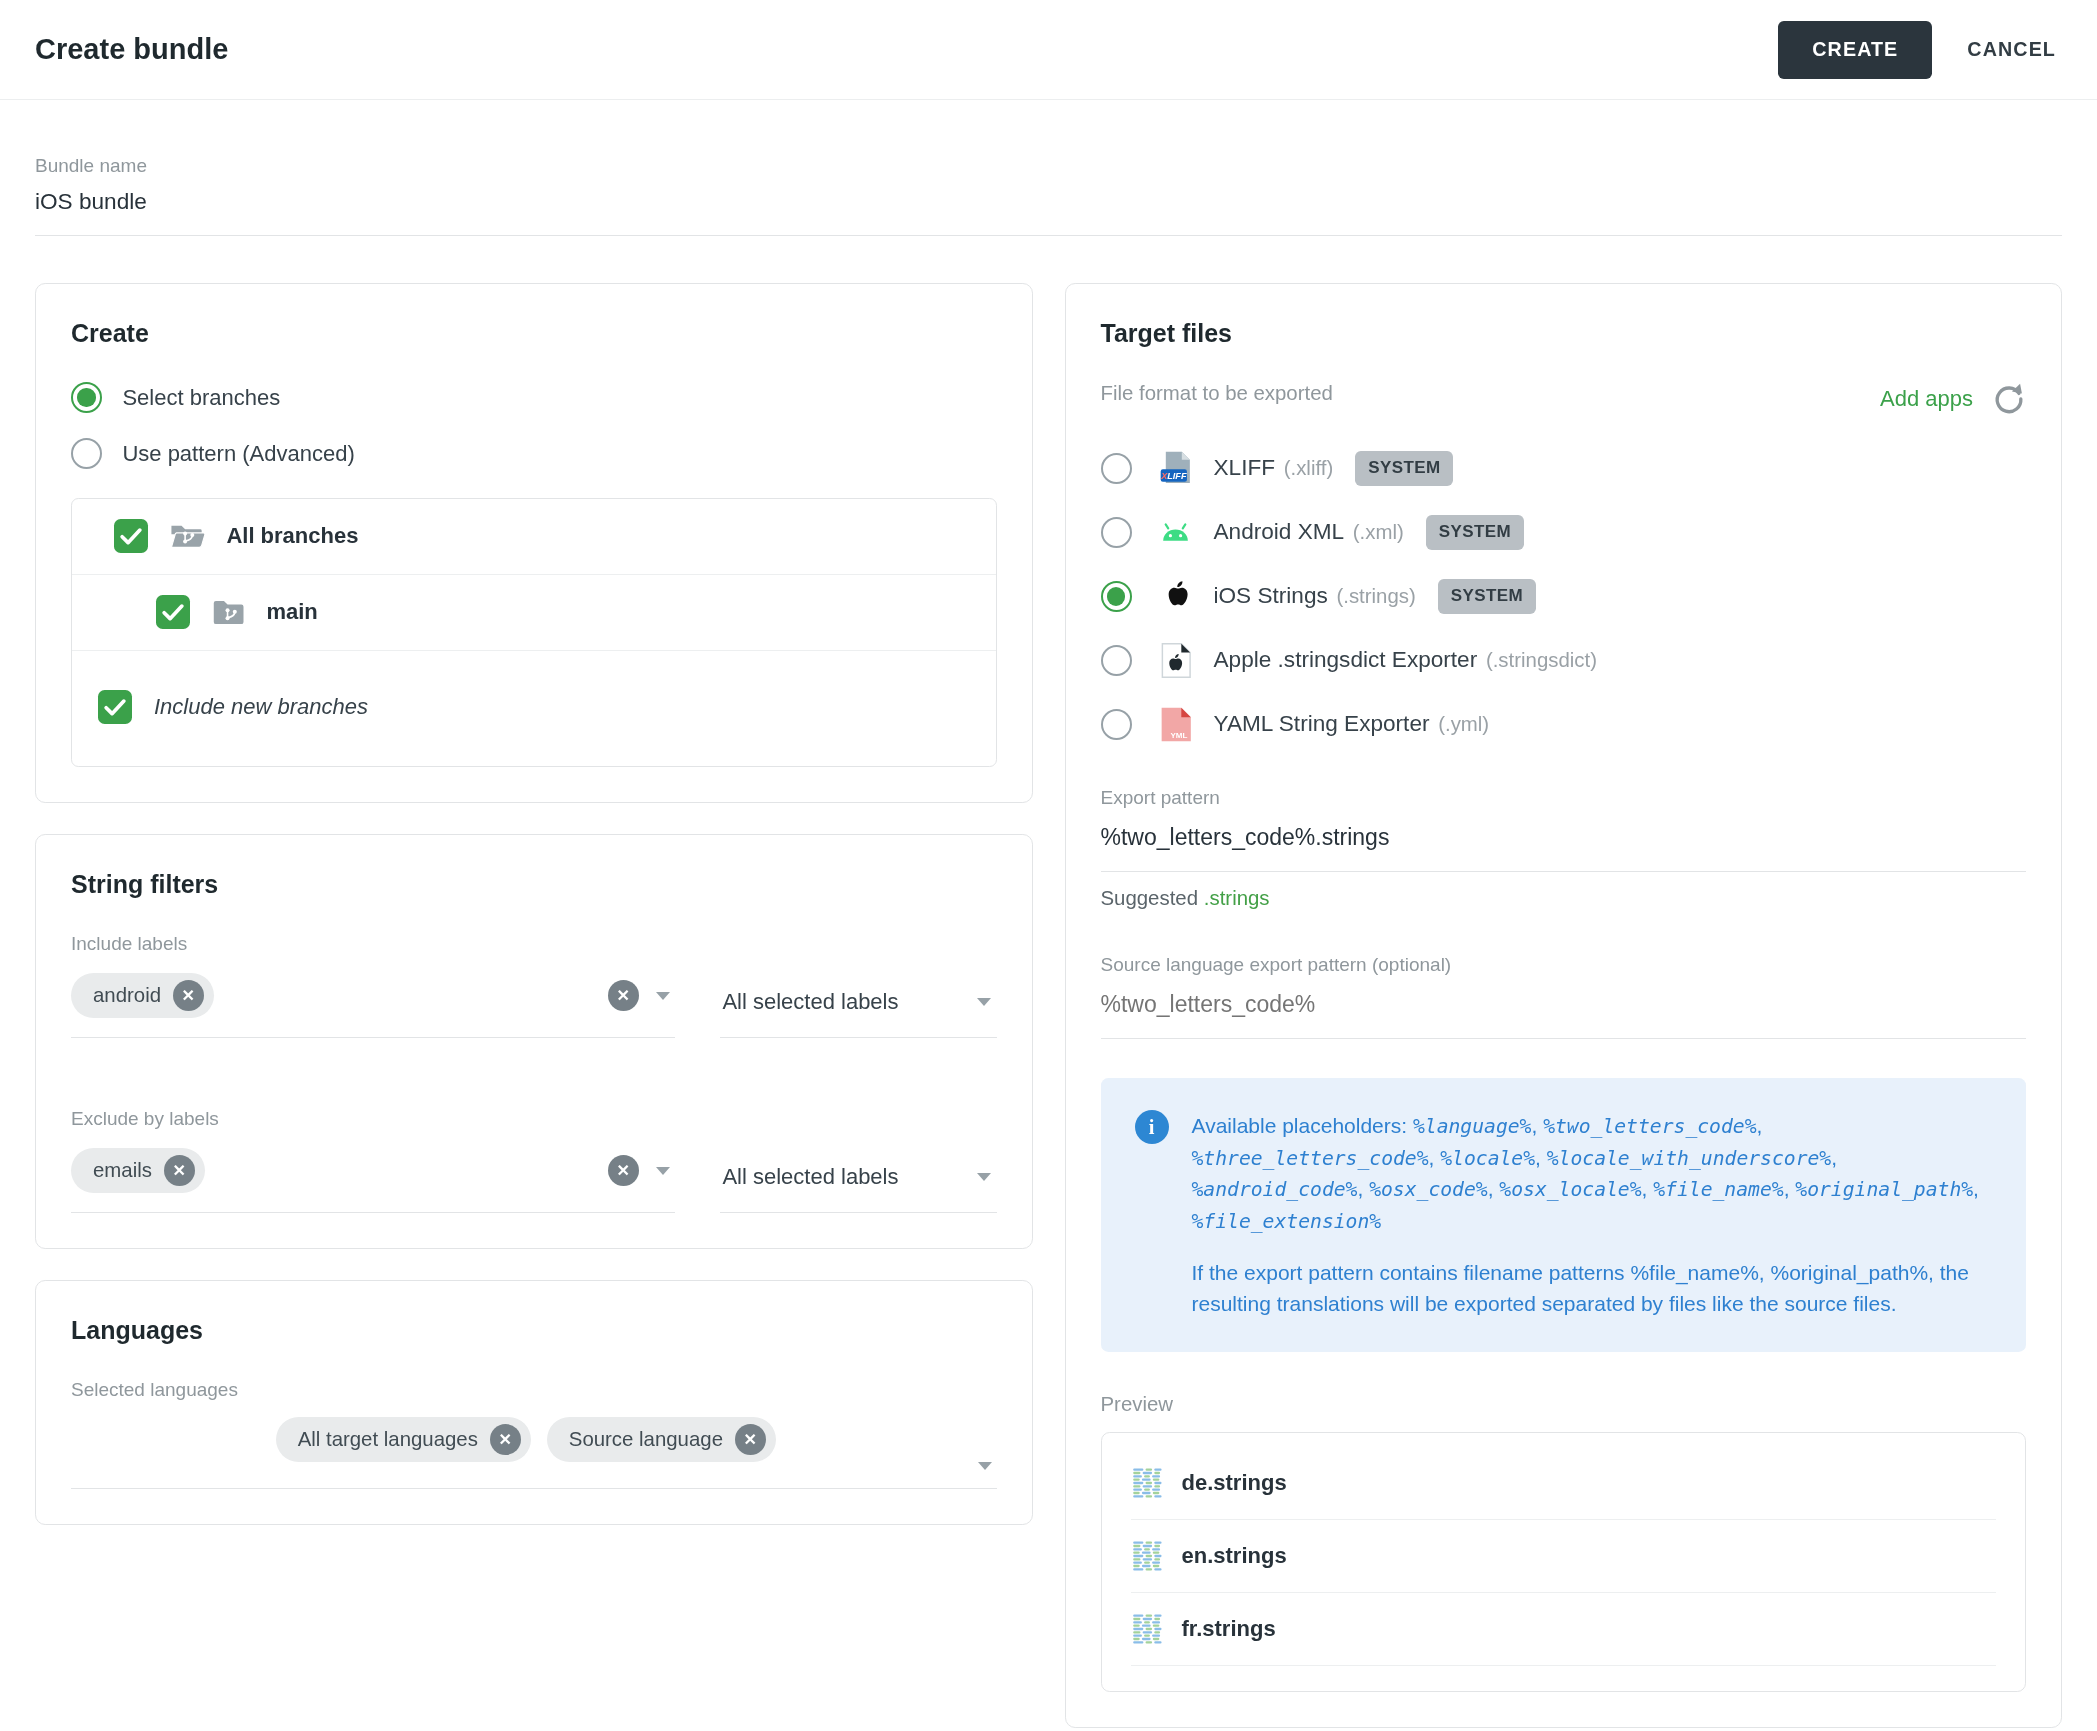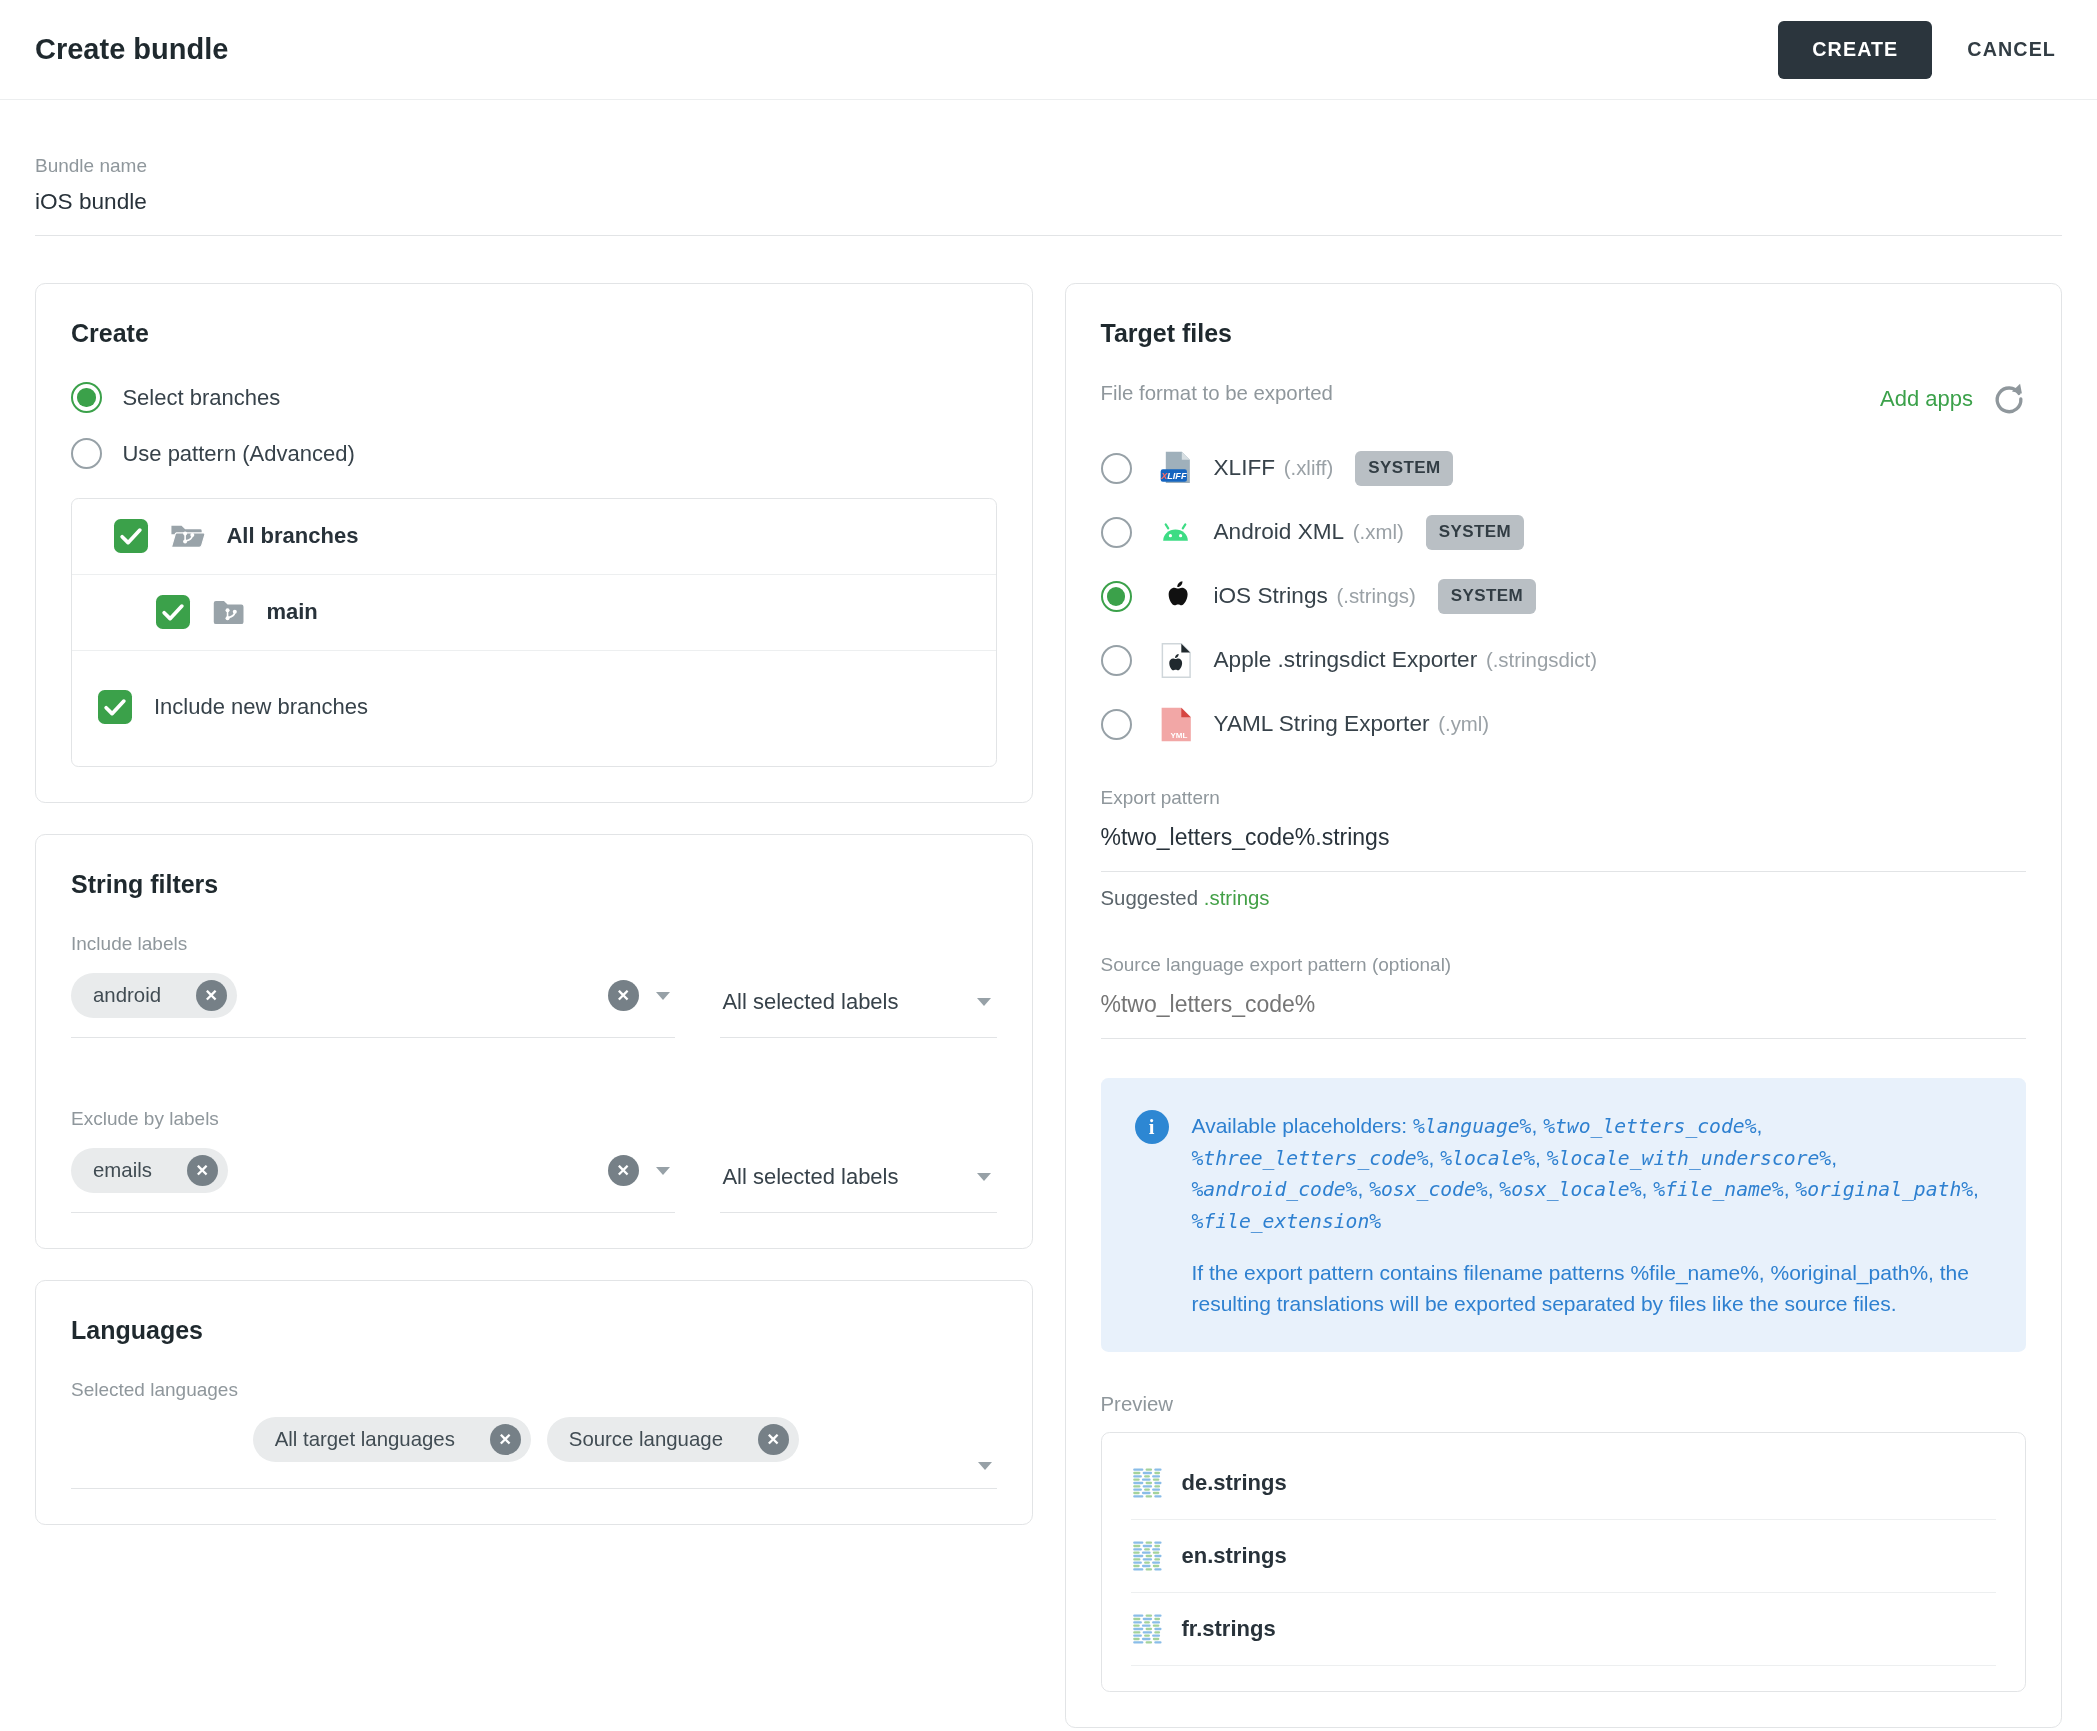--- a/index.html
+++ b/index.html
@@ -33,28 +33,28 @@
   .radio.sel{border-color:var(--green);}
   .radio.sel::after{content:""; position:absolute; inset:4.4px; border-radius:50%; background:var(--green);}
   .radio-row .lbl{font-size:22px; color:var(--body); margin-left:20.4px;}
   
   .branch-box{border:1.5px solid var(--border); border-radius:7.3px; margin-top:29px;}
   .branch-row{display:flex; align-items:center; padding:20.4px 0 20.4px 42px; border-bottom:1.5px solid var(--divider);}
   .branch-row.indent{padding-left:84px;}
   .branch-row .bname{font-size:22px; font-weight:bold; color:var(--dark); margin-left:20.4px;}
   .cbx{width:34px; height:34px; border-radius:6.6px; background:var(--green); display:flex; align-items:center; justify-content:center; flex:none; cursor:pointer;}
   .folder{margin-left:22px; flex:none; display:flex;}
-  .inb-row{display:flex; align-items:center; padding:39px 0 42px 26px;}
+  .inb-row{display:flex; align-items:center; padding:39px 0 42px 26px;font-style:italic;}
   .inb-row .lbl{font-size:22px; margin-left:22px; color:var(--body);}
   
   .sf-group{margin-top:32px; display:flex; align-items:flex-end;}
   .sf-left{flex:1;}
   .sf-label{font-size:19px; color:var(--gray); margin-bottom:16px;}
   .chips-line{display:flex; align-items:center; border-bottom:1.5px solid var(--border); padding-bottom:16px; min-height:67px;}
-  .chip{display:inline-flex; align-items:center; background:var(--chipbg); border-radius:29px; padding:7.3px 10.2px 7.3px 22px; margin-right:16px;gap:23px;}
+  .chip{display:inline-flex; align-items:center; background:var(--chipbg); border-radius:29px; padding:7.3px 10.2px 7.3px 22px; margin-right:16px;}
   .chip .ct{font-size:20.4px; color:#414c53;}
   .chip .cx{width:31px; height:31px; border-radius:50%; background:var(--chipx); color:#fff; display:flex; align-items:center; justify-content:center; font-size:16px; font-weight:bold; margin-left:11.7px; cursor:pointer;}
   .line-ctrls{margin-left:auto; display:flex; align-items:center; gap:17.5px; padding-right:4.4px;}
   .clear{width:31px; height:31px; border-radius:50%; background:var(--chipx); color:#fff; display:flex; align-items:center; justify-content:center; font-size:16px; font-weight:bold; cursor:pointer;}
   .caret{width:0; height:0; border-left:7.3px solid transparent; border-right:7.3px solid transparent; border-top:8.7px solid #97a1a7; cursor:pointer;}
   .sf-select{width:277px; margin-left:45px; display:flex; align-items:center; justify-content:space-between; border-bottom:1.5px solid var(--border); padding:0 5.8px 22px 2.9px; font-size:22px; color:var(--body); cursor:pointer;}
   .sf-group.second{margin-top:70px;}
   
   .lang-line{display:flex; align-items:center; border-bottom:1.5px solid var(--border); padding-bottom:17.5px; min-height:70px;flex-direction:column;}
   

